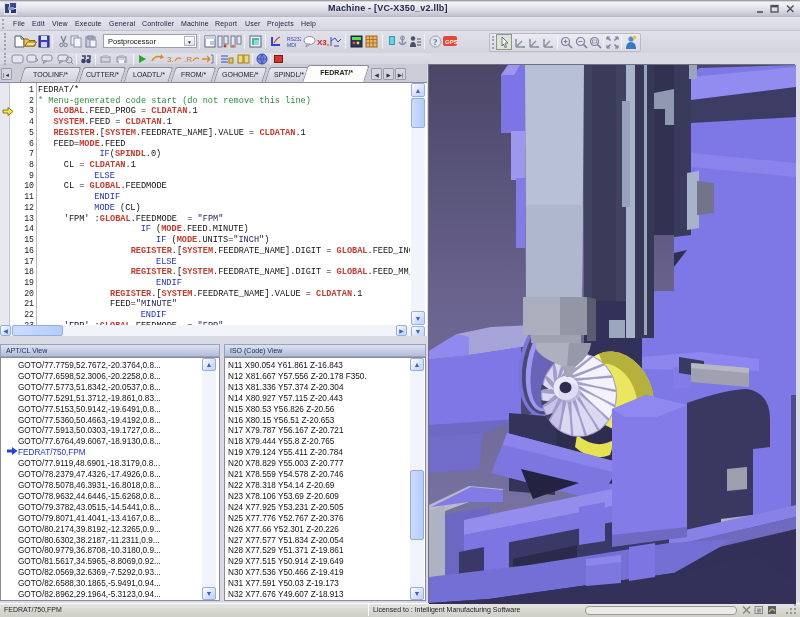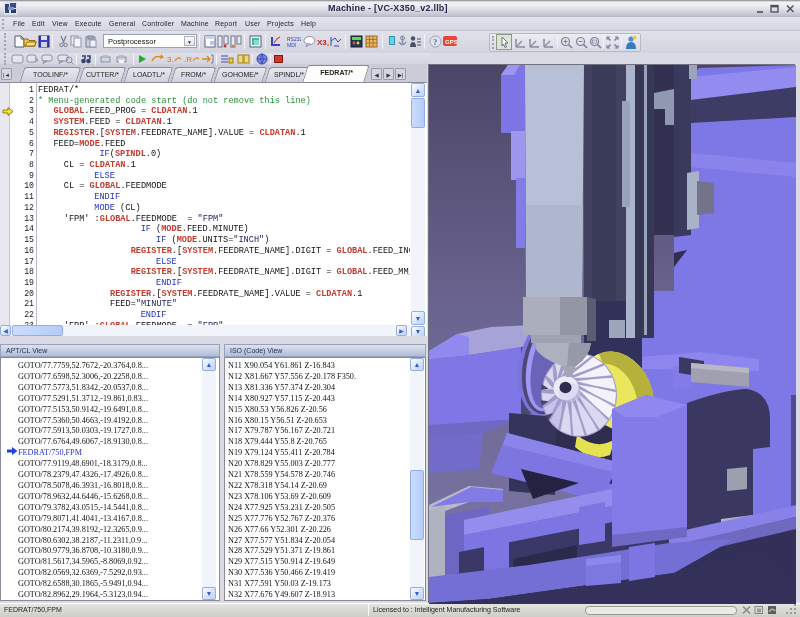--- a/index.html
+++ b/index.html
@@ -36,21 +36,21 @@
 .kw{color:#2330c0;margin-left:46px;}.id{color:#c43b2e;font-weight:bold;}.cm{color:#2c8f3c;}.st{color:#23235c;}
 #arrow3{left:2px;top:107px;}
 
 .sbtn{position:absolute;background:linear-gradient(135deg,#fdfefe,#c8d8fb 80%);border:1px solid #93aee4;border-radius:2px;color:#3a5dc8;text-align:center;}
 .sthumb{position:absolute;background:linear-gradient(90deg,#cbdcfd,#b5ccfa);border:1px solid #93aee4;border-radius:2px;}
 .strack{position:absolute;background:#f2f4fb;}
 
 #splitter{left:0;top:336px;width:427px;height:8px;background:#d9dae3;}
 .pane{position:absolute;background:#fff;border:1px solid #8a8a9a;}
 .phead{position:absolute;height:13px;background:linear-gradient(180deg,#dce2f0,#b2bdd8);border:1px solid #98a2b8;font-size:7px;color:#1c2a50;padding:2px 0 0 5px;}
-.plist{position:absolute;font-family:Liberation Serif, serif;font-size:8.2px;line-height:10.9px;white-space:pre;color:#111;overflow:hidden;}
+.plist{position:absolute;font-family:Liberation Sans, sans-serif;font-size:8.2px;line-height:10.9px;white-space:pre;color:#111;overflow:hidden;}
 
 #statusbar{left:0;top:603px;width:800px;height:14px;background:linear-gradient(180deg,#e3e3e0,#cfcfc8);border-top:1px solid #fff;font-size:7px;color:#222;}
 
 #view3d{left:428px;top:64px;width:367px;height:539px;border-left:1px solid #707080;border-top:1px solid #707080;}
 #view3d svg{display:block;}
 </style></head>
 <body>
 <div id="root">
 
 <div class="abs" id="titlebar"></div>

